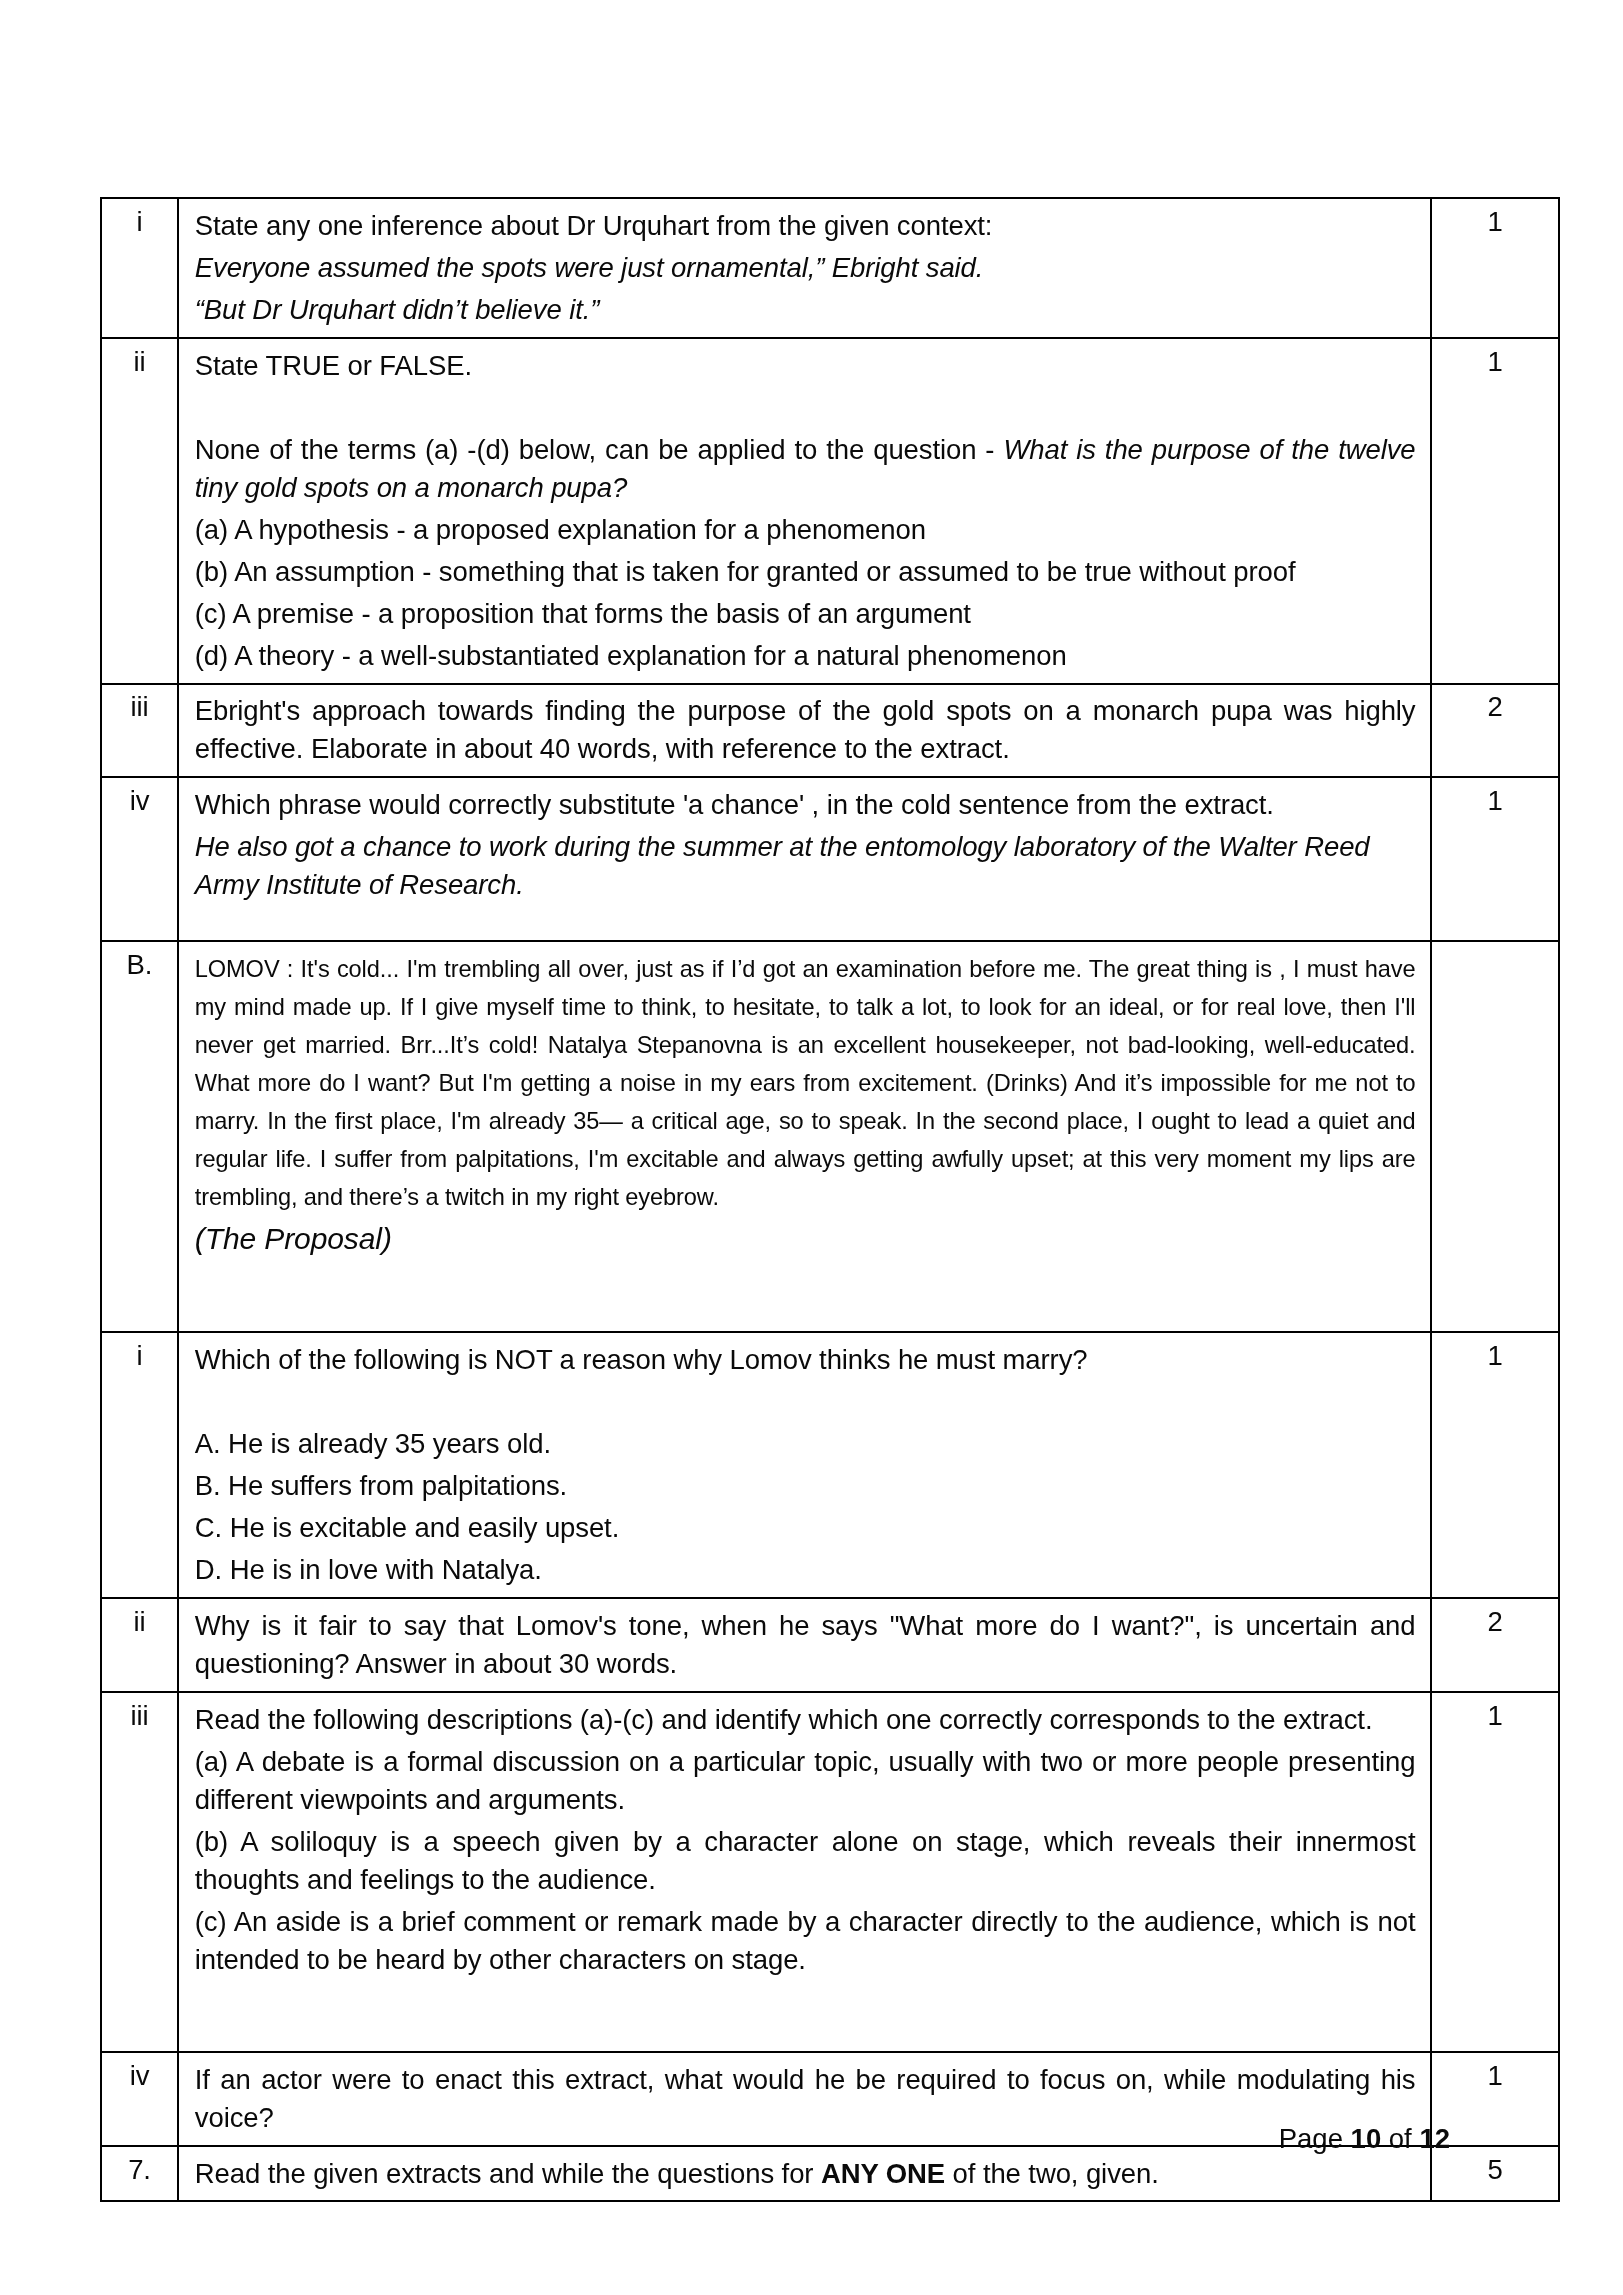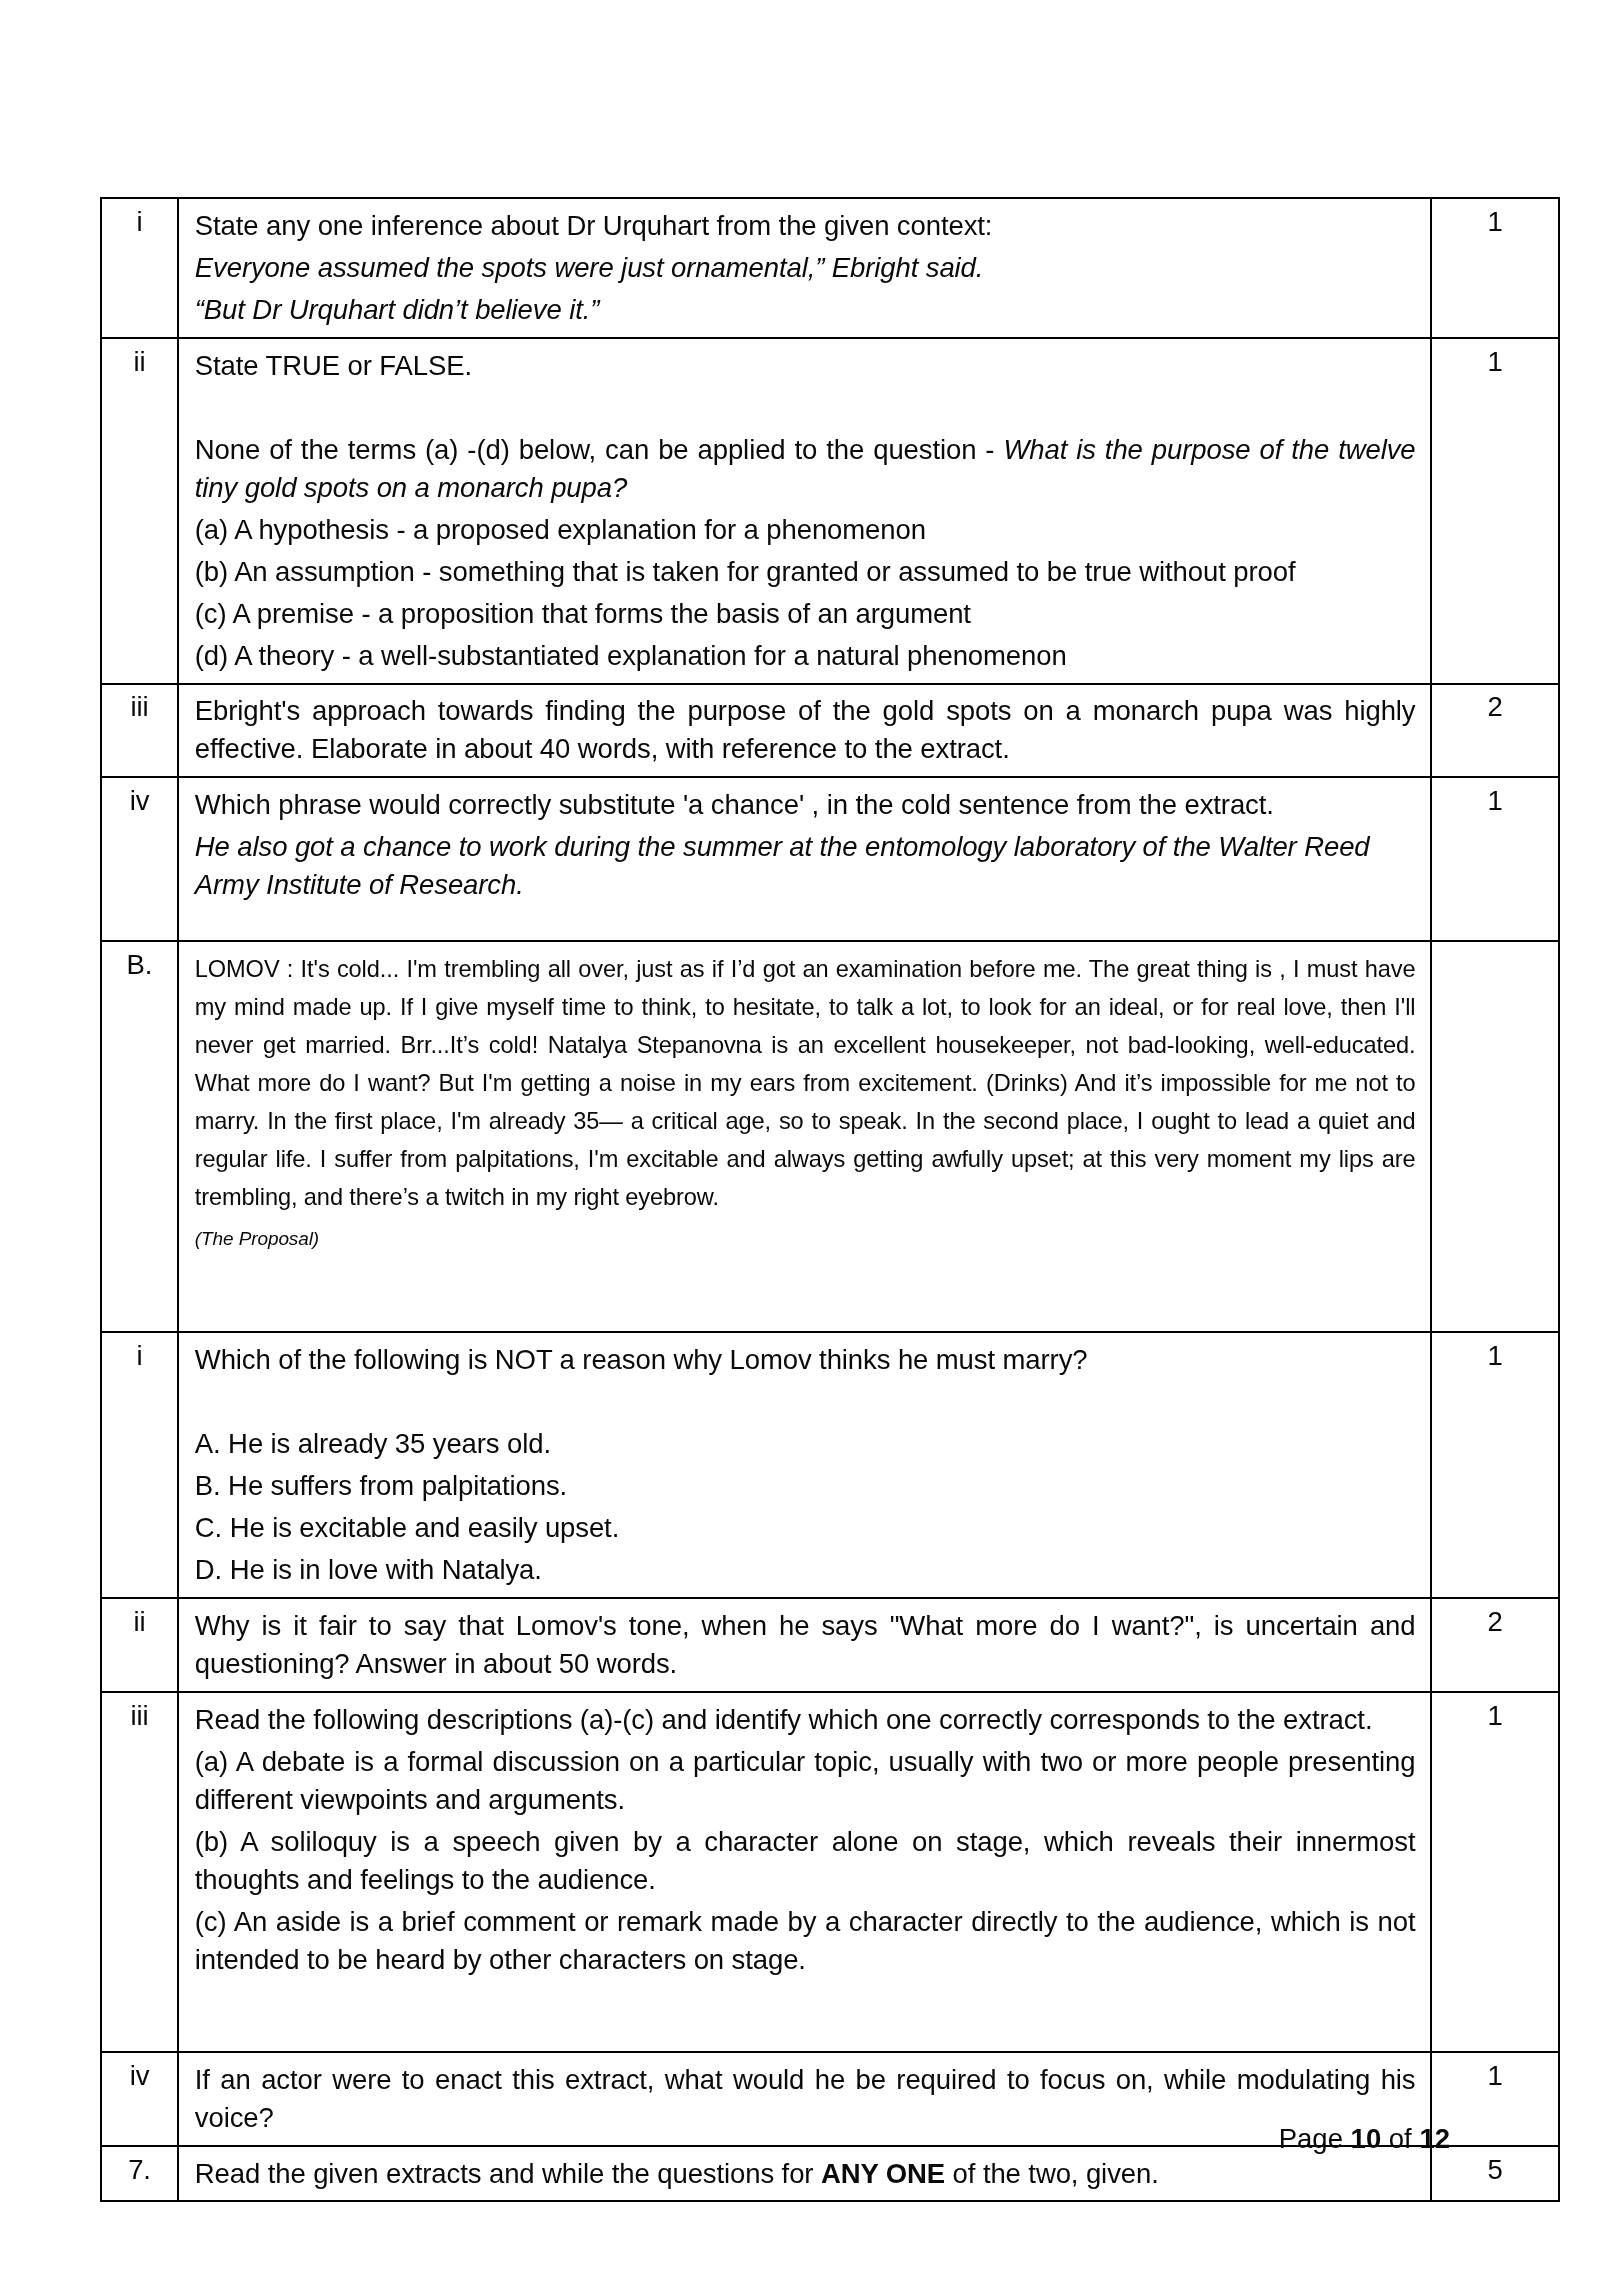--- a/index.html
+++ b/index.html
@@ -112,40 +112,40 @@
           <td class="text-cell">
             <div class="para"><span>Which phrase would correctly substitute 'a chance' , in the cold sentence from the extract.</span></div>
             <div class="para"><span class="seg-italic">He also got </span><span class="seg-italic seg-underline">a chance</span><span class="seg-italic"> to work during the summer at the entomology laboratory of the Walter Reed Army Institute of Research.</span></div>
           </td>
           <td class="marks-cell">1</td>
         </tr>
         <tr style="height: 391px;">
           <td class="num-cell">B.</td>
           <td class="text-cell">
             <div class="para justify" style="font-size: 23.6px;"><span>LOMOV : It's cold... I'm trembling all over, just as if I’d got an examination before me. The great thing is , I must have my mind made up. If I give myself time to think, to hesitate, to talk a lot, to look for an ideal, or for real love, then I'll never get married. Brr...It’s cold! Natalya Stepanovna is an excellent housekeeper, not bad-looking, well-educated. What more do I want? But I'm getting a noise in my ears from excitement. (Drinks) And it’s impossible for me not to marry. In the first place, I'm already 35— a critical age, so to speak. In the second place, I ought to lead a quiet and regular life. I suffer from palpitations, I'm excitable and always getting awfully upset; at this very moment my lips are trembling, and there’s a twitch in my right eyebrow.</span></div>
-            <div class="para" style="font-size: 19px;"><span class="seg-italic">(The Proposal)</span></div>
+            <div class="para" style="font-size: 30px;"><span class="seg-italic">(The Proposal)</span></div>
           </td>
           <td class="marks-cell"></td>
         </tr>
         <tr style="height: 233px;">
           <td class="num-cell">i</td>
           <td class="text-cell">
             <div class="para"><span>Which of the following is NOT a reason why Lomov thinks he must marry?</span></div>
             <div class="para">&nbsp;</div>
             <div class="para"><span>A. He is already 35 years old.</span></div>
             <div class="para"><span>B. He suffers from palpitations.</span></div>
             <div class="para"><span>C. He is excitable and easily upset.</span></div>
             <div class="para"><span>D. He is in love with Natalya.</span></div>
           </td>
           <td class="marks-cell">1</td>
         </tr>
         <tr style="height: 67px;">
           <td class="num-cell">ii</td>
           <td class="text-cell">
-            <div class="para justify"><span>Why is it fair to say that Lomov's tone, when he says "What more do I want?", is uncertain and questioning? Answer in about 50 words.</span></div>
+            <div class="para justify"><span>Why is it fair to say that Lomov's tone, when he says "What more do I want?", is uncertain and questioning? Answer in about 30 words.</span></div>
           </td>
           <td class="marks-cell">2</td>
         </tr>
         <tr style="height: 360px;">
           <td class="num-cell">iii</td>
           <td class="text-cell">
             <div class="para justify"><span>Read the following descriptions (a)-(c) and identify which one correctly corresponds to the extract.</span></div>
             <div class="para justify"><span>(a) A debate is a formal discussion on a particular topic, usually with two or more people presenting different viewpoints and arguments.</span></div>
             <div class="para justify"><span>(b) A soliloquy is a speech given by a character alone on stage, which reveals their innermost thoughts and feelings to the audience.</span></div>
             <div class="para justify"><span>(c) An aside is a brief comment or remark made by a character directly to the audience, which is not intended to be heard by other characters on stage.</span></div>

